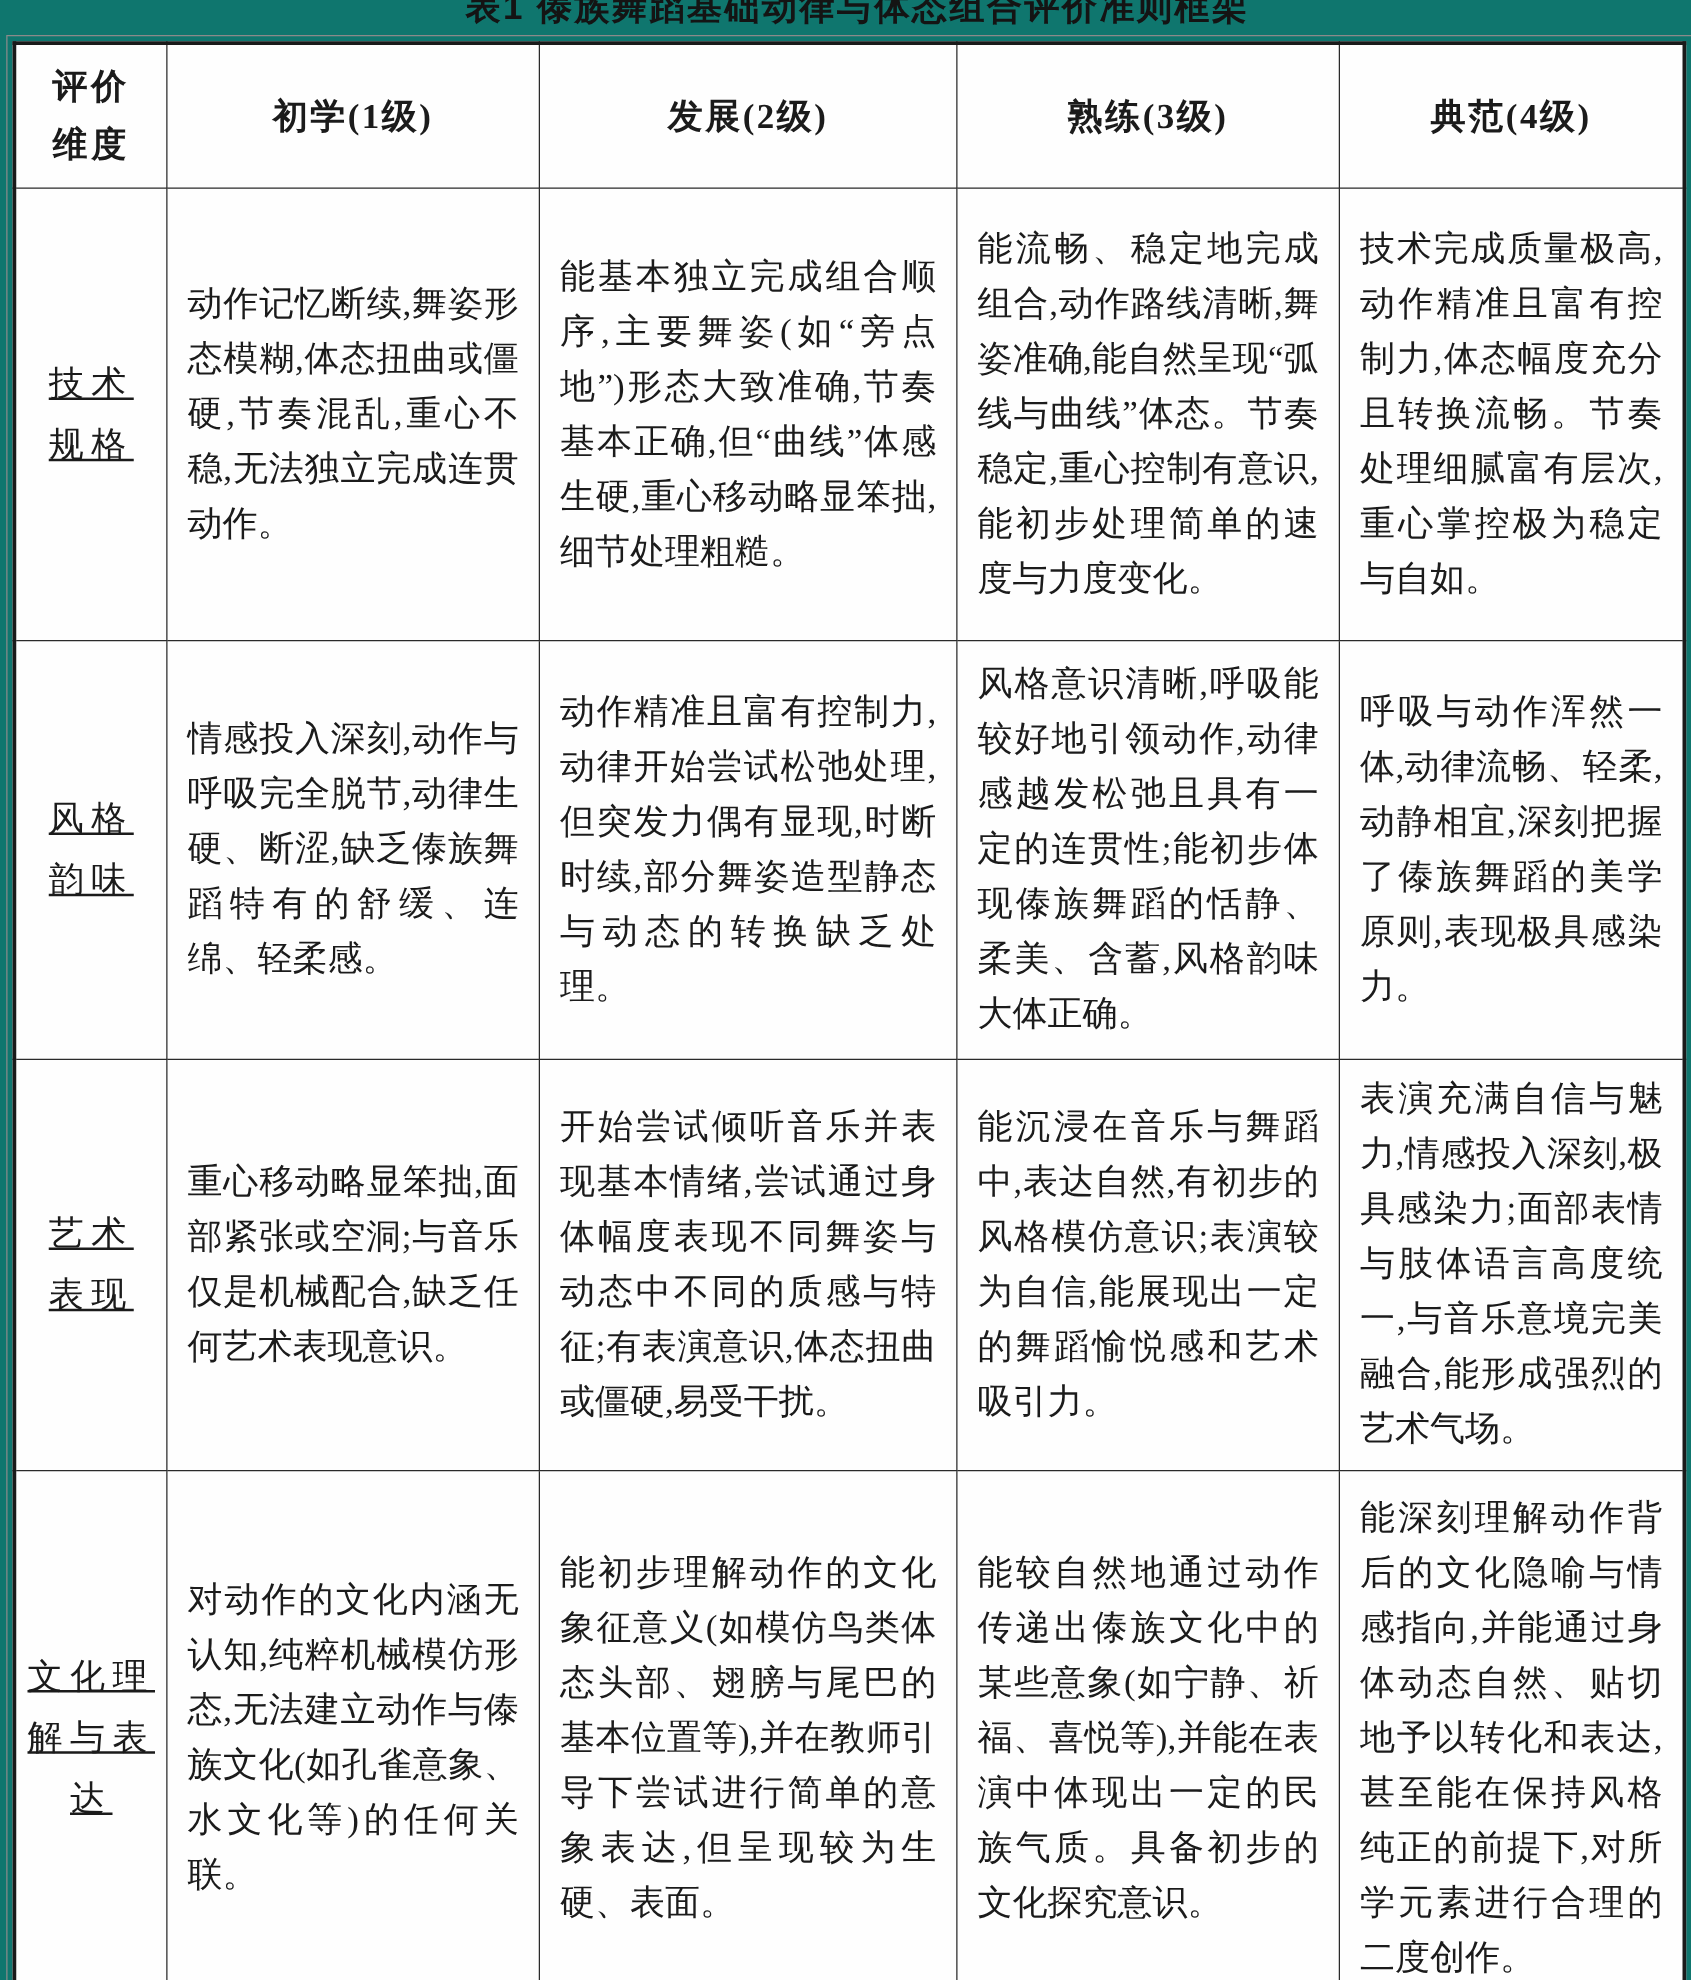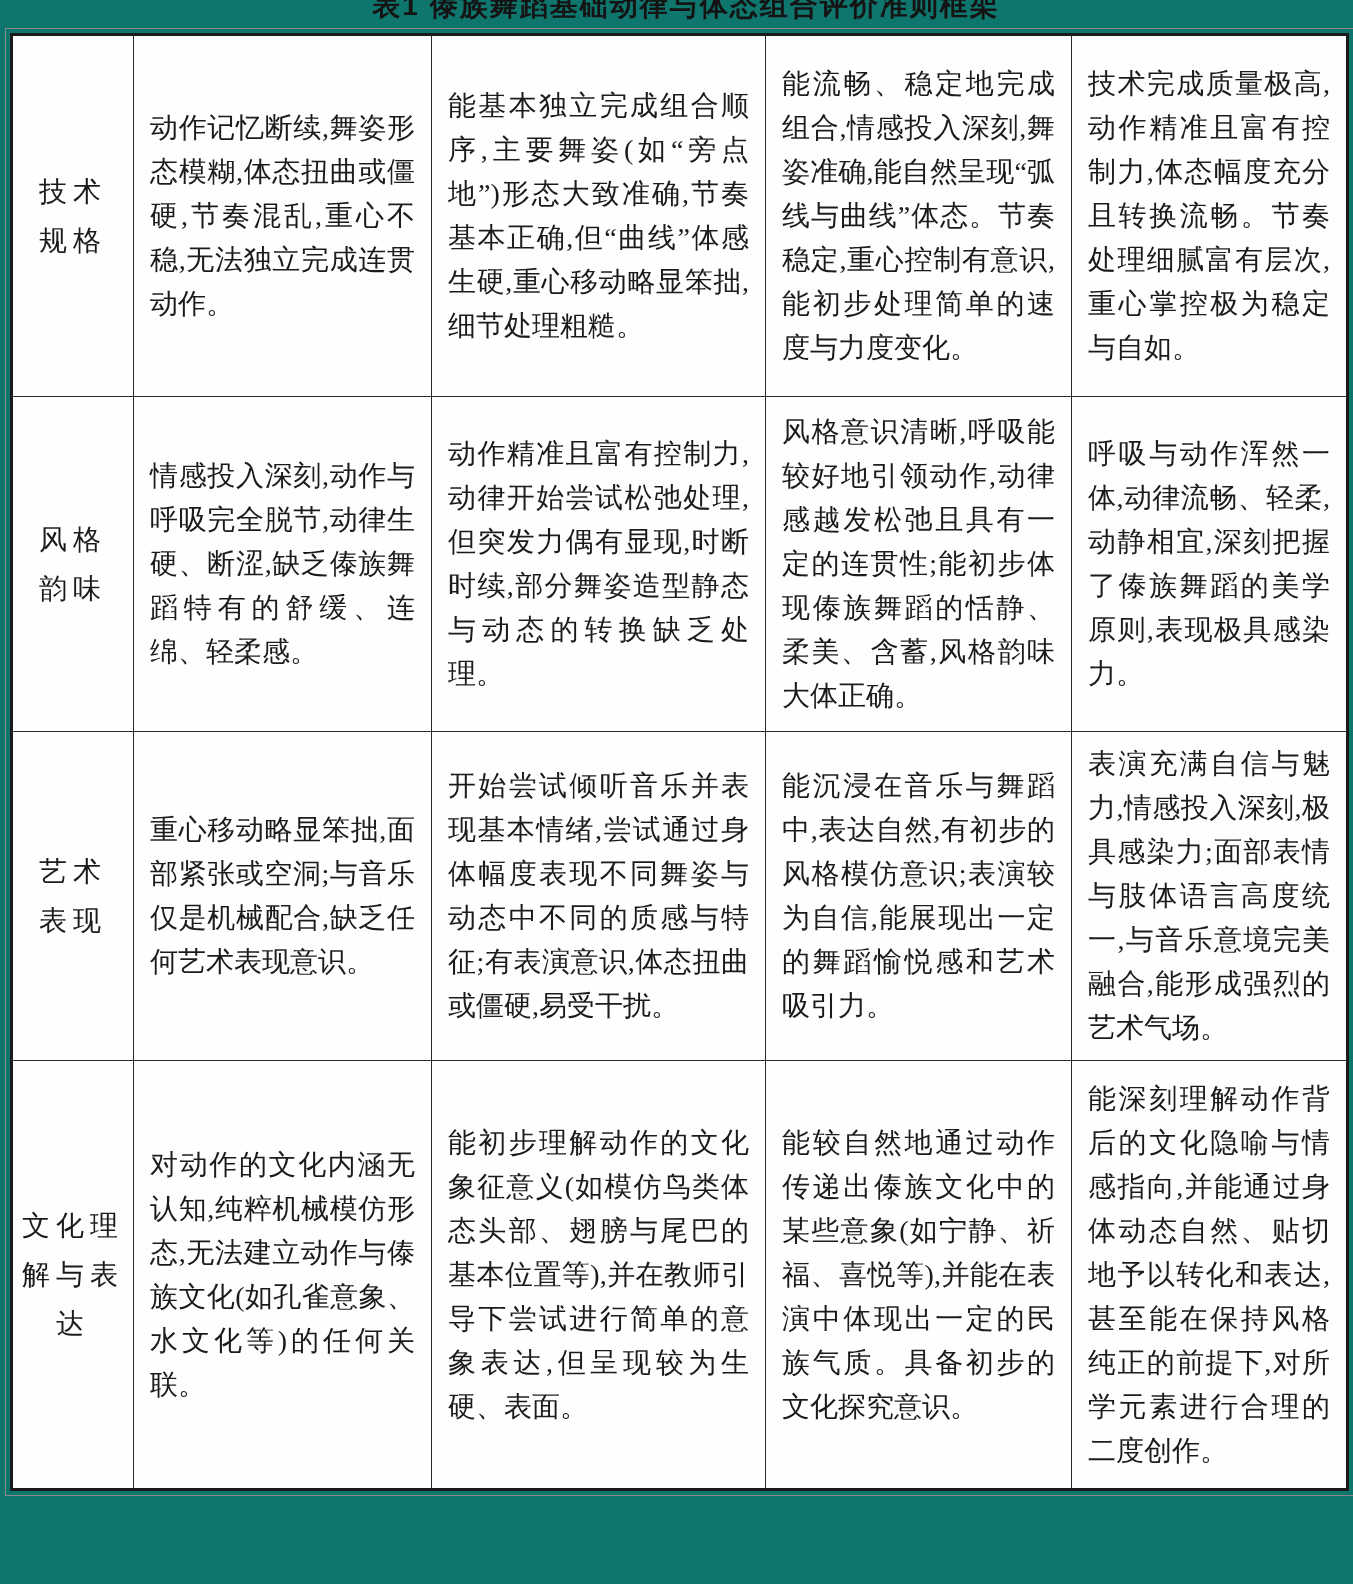--- a/index.html
+++ b/index.html
@@ -59,20 +59,21 @@
     padding: 10px 6px;
   }
   th.dim-head {
     font-weight: bold;
     letter-spacing: 3px;
     line-height: 47px;
   }
   td.dim-cell {
     font-weight: normal;
     letter-spacing: 6px;
+    text-decoration: underline;
   }
   th.level-head {
     font-weight: bold;
     text-align: center;
     letter-spacing: 2px;
     white-space: nowrap;
   }
   td.desc-cell {
     text-align: justify;
     text-justify: inter-character;
@@ -95,27 +96,35 @@
 
   <table class="grid-table">
     <colgroup>
       <col style="width:122px">
       <col style="width:298px">
       <col style="width:334px">
       <col style="width:306px">
       <col style="width:276px">
     </colgroup>
     <tbody>
+      <tr class="hdr-row">
+        <th class="dim-head">评价
+维度</th>
+        <th class="level-head">初学(1级)</th>
+        <th class="level-head">发展(2级)</th>
+        <th class="level-head">熟练(3级)</th>
+        <th class="level-head">典范(4级)</th>
+      </tr>
 
       <tr class="row-tech">
         <td class="dim-cell">技术
 规格</td>
         <td class="desc-cell">动作记忆断续,舞姿形态模糊,体态扭曲或僵硬,节奏混乱,重心不稳,无法独立完成连贯动作。</td>
         <td class="desc-cell">能基本独立完成组合顺序,主要舞姿(如“旁点地”)形态大致准确,节奏基本正确,但“曲线”体感生硬,重心移动略显笨拙,细节处理粗糙。</td>
-        <td class="desc-cell">能流畅、稳定地完成组合,情感投入深刻,舞姿准确,能自然呈现“弧线与曲线”体态。节奏稳定,重心控制有意识,能初步处理简单的速度与力度变化。</td>
+        <td class="desc-cell">能流畅、稳定地完成组合,动作路线清晰,舞姿准确,能自然呈现“弧线与曲线”体态。节奏稳定,重心控制有意识,能初步处理简单的速度与力度变化。</td>
         <td class="desc-cell">技术完成质量极高,动作精准且富有控制力,体态幅度充分且转换流畅。节奏处理细腻富有层次,重心掌控极为稳定与自如。</td>
       </tr>
 
       <tr class="row-style">
         <td class="dim-cell">风格
 韵味</td>
         <td class="desc-cell">情感投入深刻,动作与呼吸完全脱节,动律生硬、断涩,缺乏傣族舞蹈特有的舒缓、连绵、轻柔感。</td>
         <td class="desc-cell">动作精准且富有控制力,动律开始尝试松弛处理,但突发力偶有显现,时断时续,部分舞姿造型静态与动态的转换缺乏处理。</td>
         <td class="desc-cell">风格意识清晰,呼吸能较好地引领动作,动律感越发松弛且具有一定的连贯性;能初步体现傣族舞蹈的恬静、柔美、含蓄,风格韵味大体正确。</td>
         <td class="desc-cell">呼吸与动作浑然一体,动律流畅、轻柔,动静相宜,深刻把握了傣族舞蹈的美学原则,表现极具感染力。</td>

